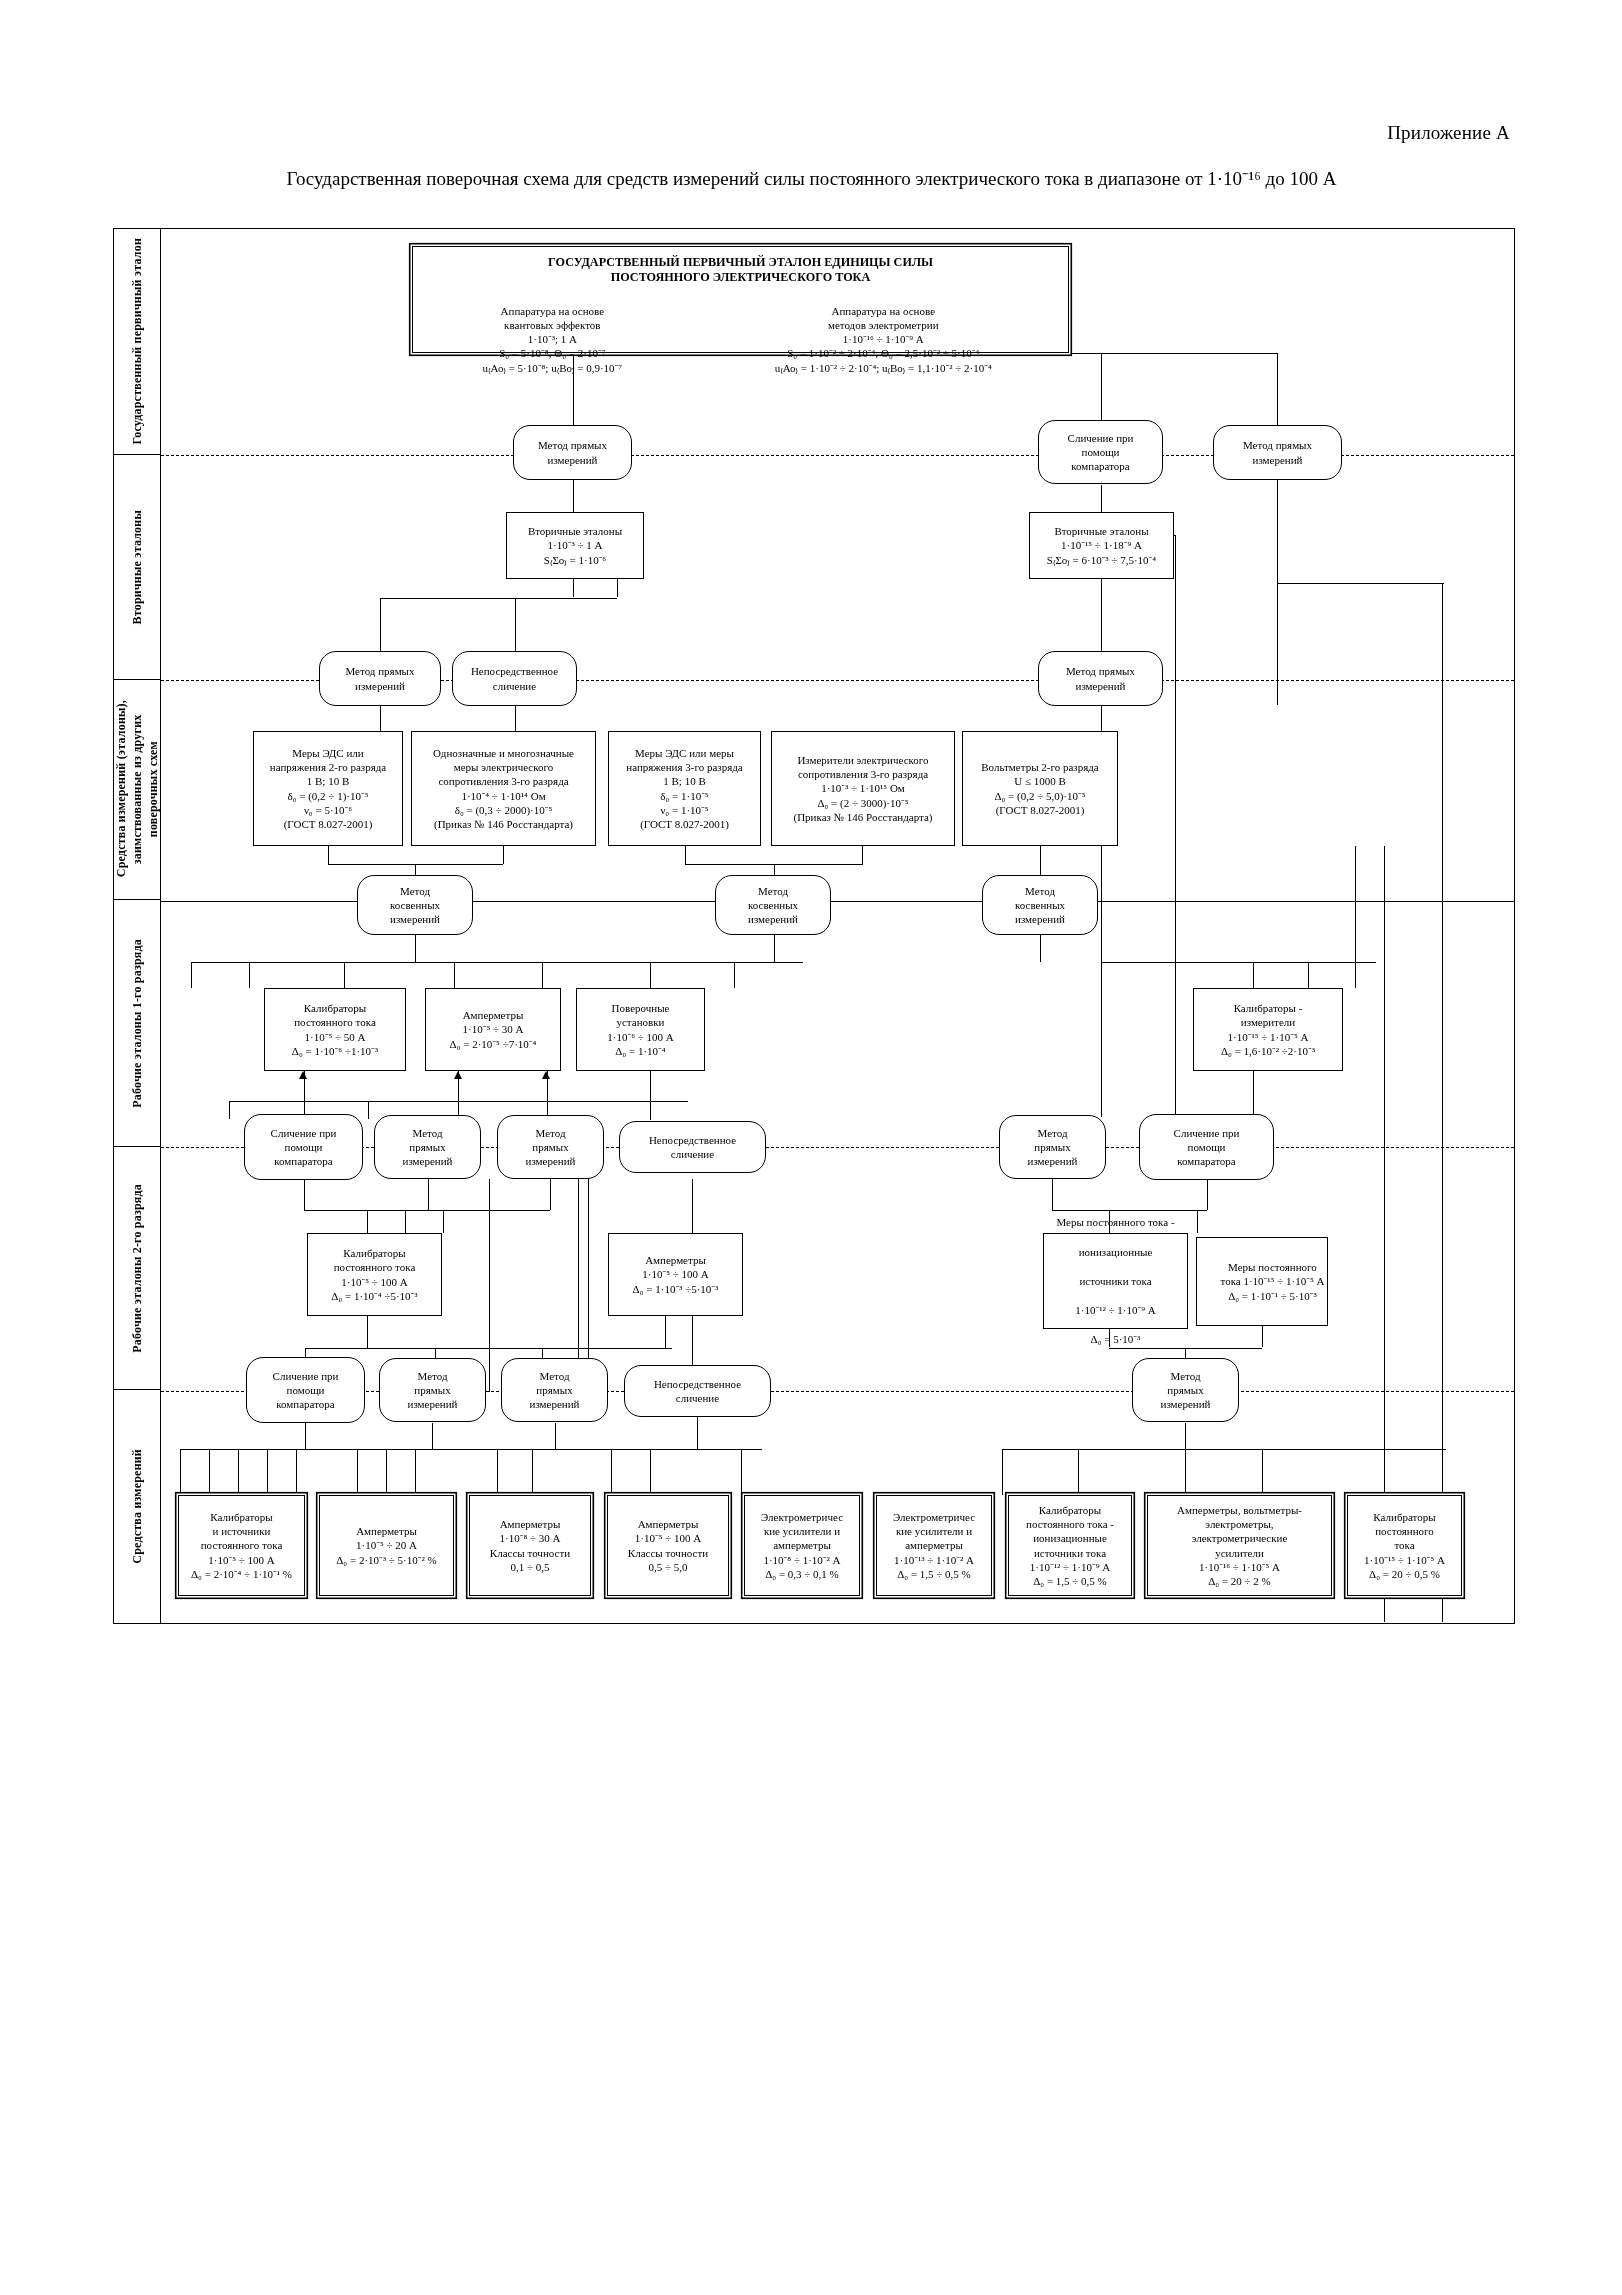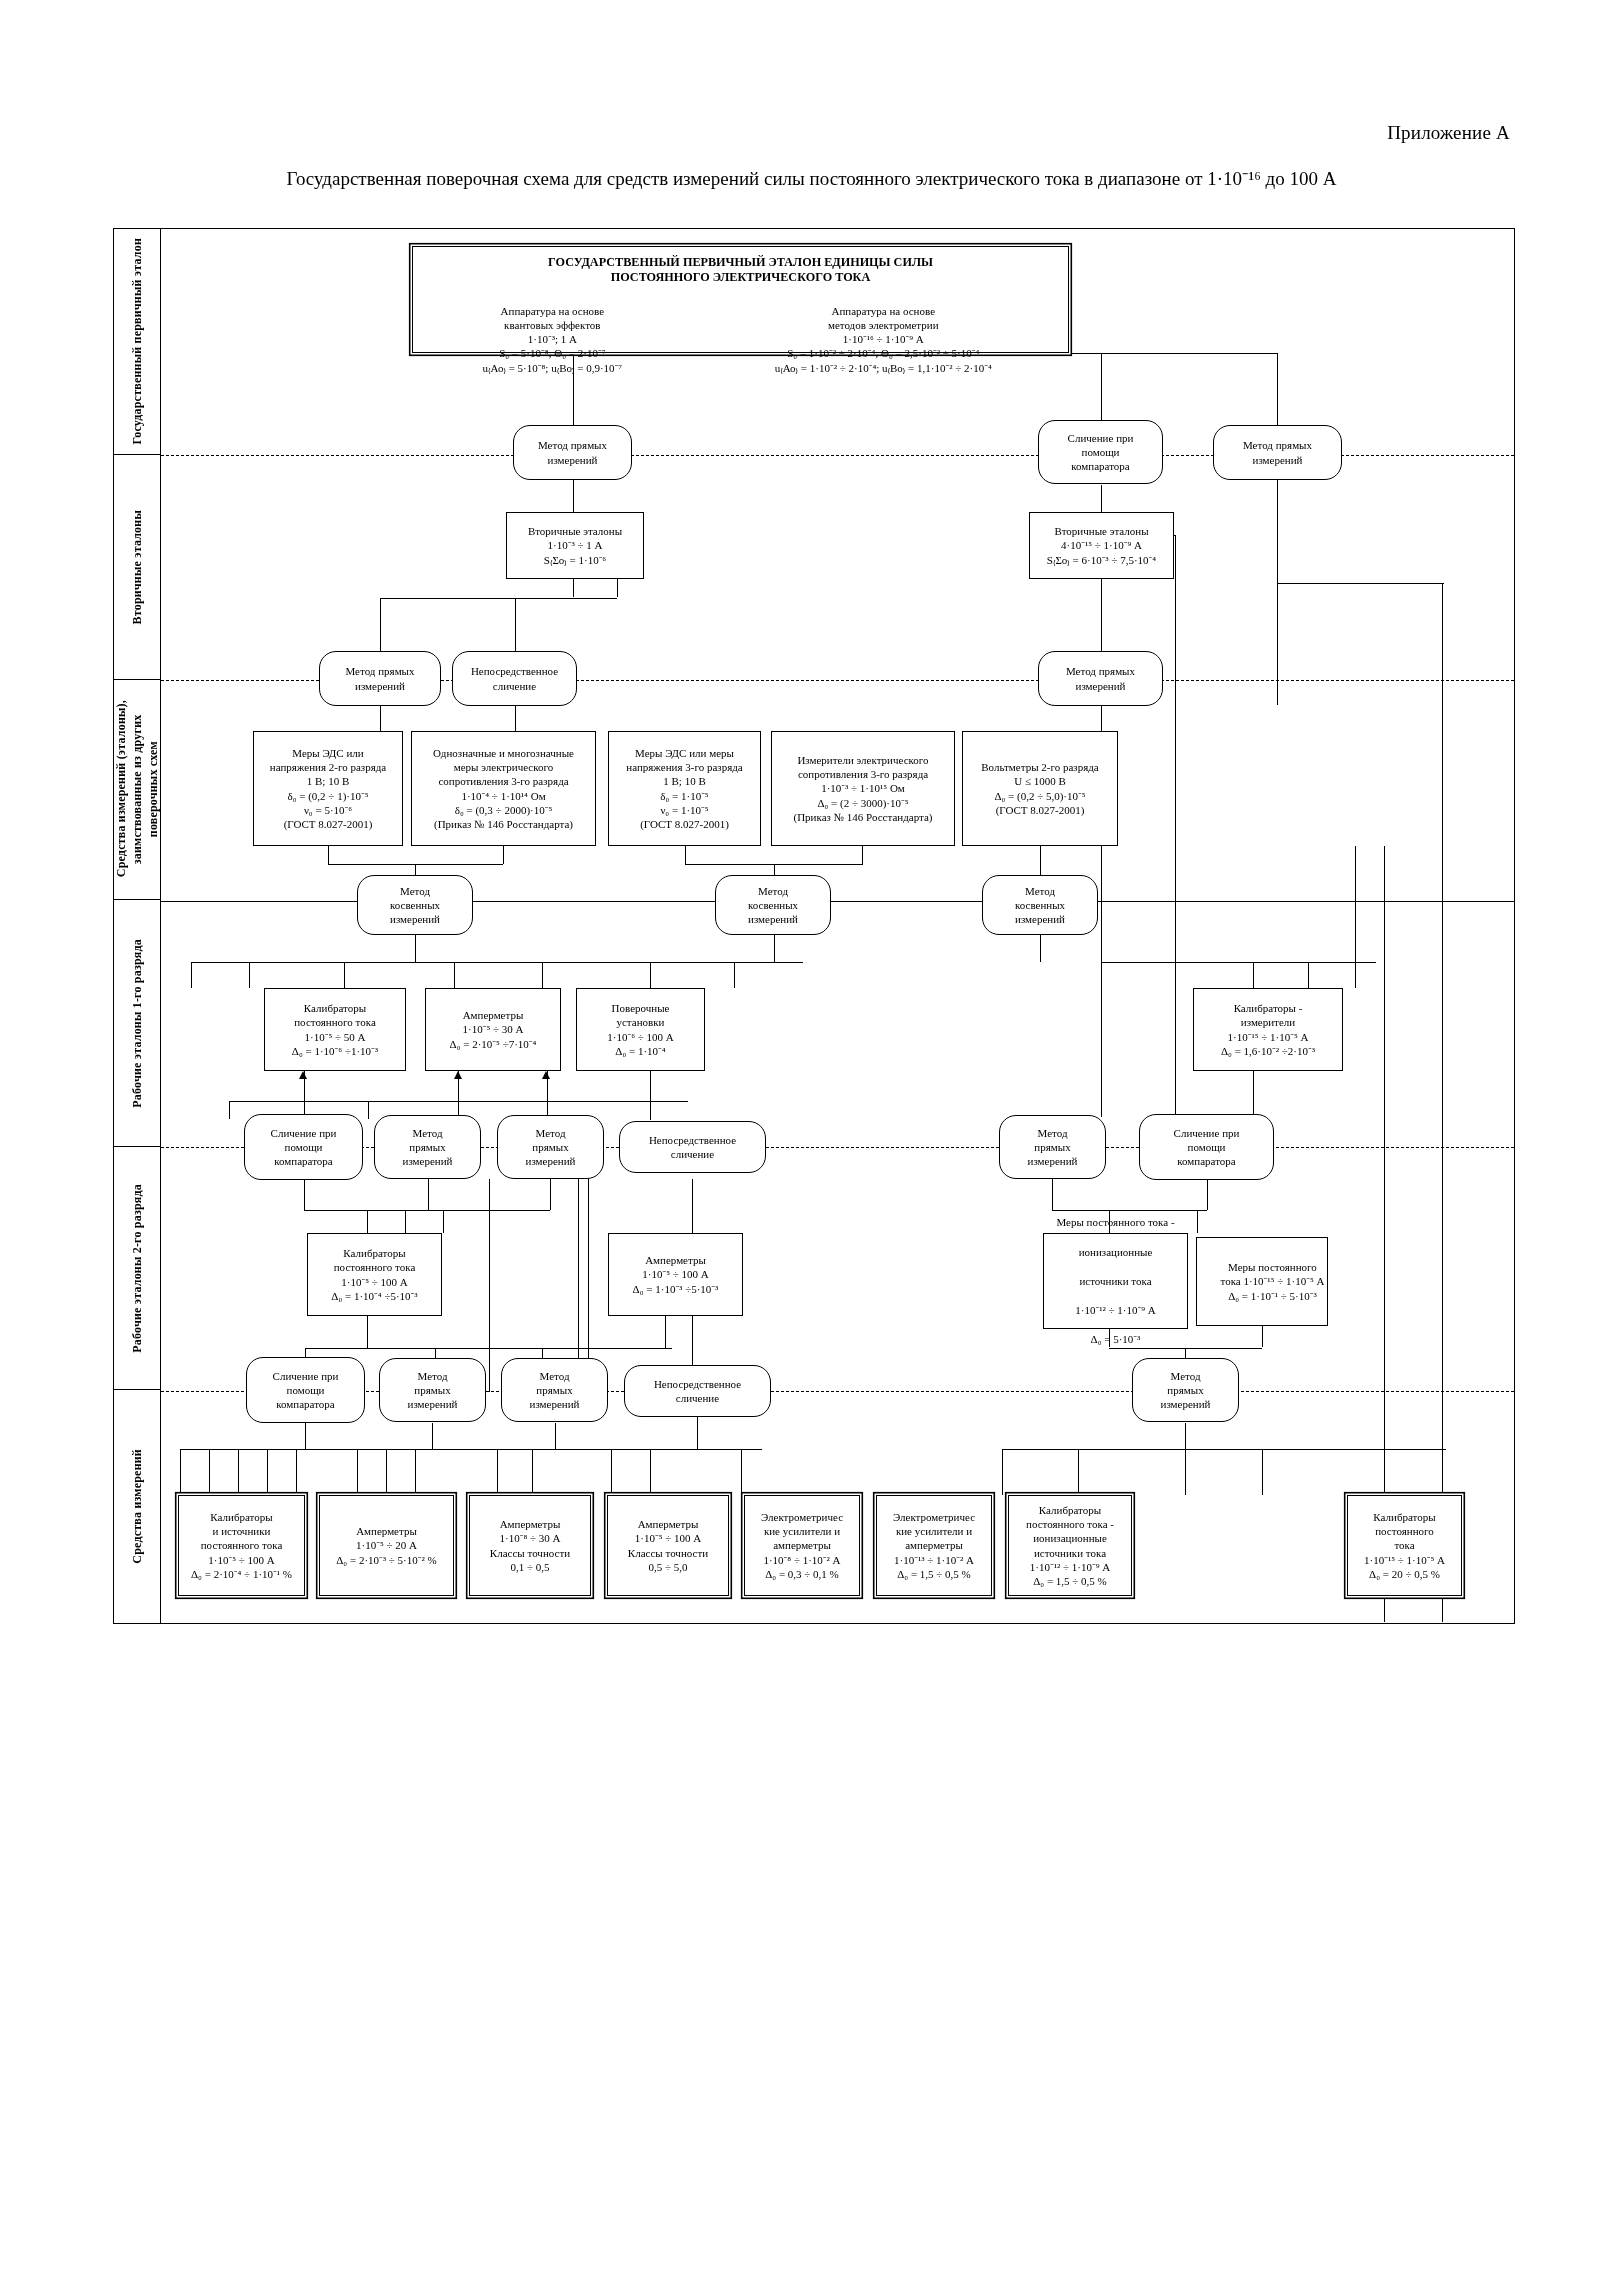--- a/index.html
+++ b/index.html
@@ -172,21 +172,21 @@
     <div class="vline" style="left:987px;top:256px;height:27.5px;"></div>
     <div class="vline" style="left:1163px;top:251px;height:225px;"></div>
 
     <div class="box" style="left:392px;top:283px;width:138px;height:67px;">
       <span class="ln">Вторичные эталоны</span>
       <span class="ln">1·10⁻³ ÷ 1 А</span>
       <span class="ln">S₍Σо₎ = 1·10⁻⁶</span>
     </div>
     <div class="box" style="left:915px;top:283px;width:145px;height:67px;">
       <span class="ln">Вторичные эталоны</span>
-      <span class="ln">4·10⁻¹⁵ ÷ 1·10⁻⁹ А</span>
+      <span class="ln">1·10⁻¹⁵ ÷ 1·18⁻⁹ А</span>
       <span class="ln">S₍Σо₎ = 6·10⁻³ ÷ 7,5·10⁻⁴</span>
     </div>
 
     <div class="vline" style="left:459px;top:350px;height:18.4px;"></div>
     <div class="hline" style="left:266px;top:369px;width:237px;"></div>
     <div class="vline" style="left:266px;top:369px;height:54px;"></div>
     <div class="vline" style="left:401px;top:369px;height:54px;"></div>
     <div class="vline" style="left:503px;top:350px;height:18.4px;"></div>
 
     <div class="vline" style="left:987px;top:350px;height:72px;"></div>
@@ -518,20 +518,28 @@
       <span class="ln">Δ₀ = 1,5 ÷ 0,5 %</span>
     </div>
     <div class="box dbl" style="left:894px;top:1266px;width:124px;height:101px;">
       <span class="ln">Калибраторы</span>
       <span class="ln">постоянного тока -</span>
       <span class="ln">ионизационные</span>
       <span class="ln">источники тока</span>
       <span class="ln">1·10⁻¹² ÷ 1·10⁻⁹ А</span>
       <span class="ln">Δ₀ = 1,5 ÷ 0,5 %</span>
     </div>
+    <div class="box dbl" style="left:1033px;top:1266px;width:185px;height:101px;">
+      <span class="ln">Амперметры, вольтметры-</span>
+      <span class="ln">электрометры,</span>
+      <span class="ln">электрометрические</span>
+      <span class="ln">усилители</span>
+      <span class="ln">1·10⁻¹⁶ ÷ 1·10⁻⁵ А</span>
+      <span class="ln">Δ₀ = 20 ÷ 2 %</span>
+    </div>
     <div class="box dbl" style="left:1233px;top:1266px;width:115px;height:101px;">
       <span class="ln">Калибраторы</span>
       <span class="ln">постоянного</span>
       <span class="ln">тока</span>
       <span class="ln">1·10⁻¹⁵ ÷ 1·10⁻⁵ А</span>
       <span class="ln">Δ₀ = 20 ÷ 0,5 %</span>
     </div>
 
   </div>
 </div>

